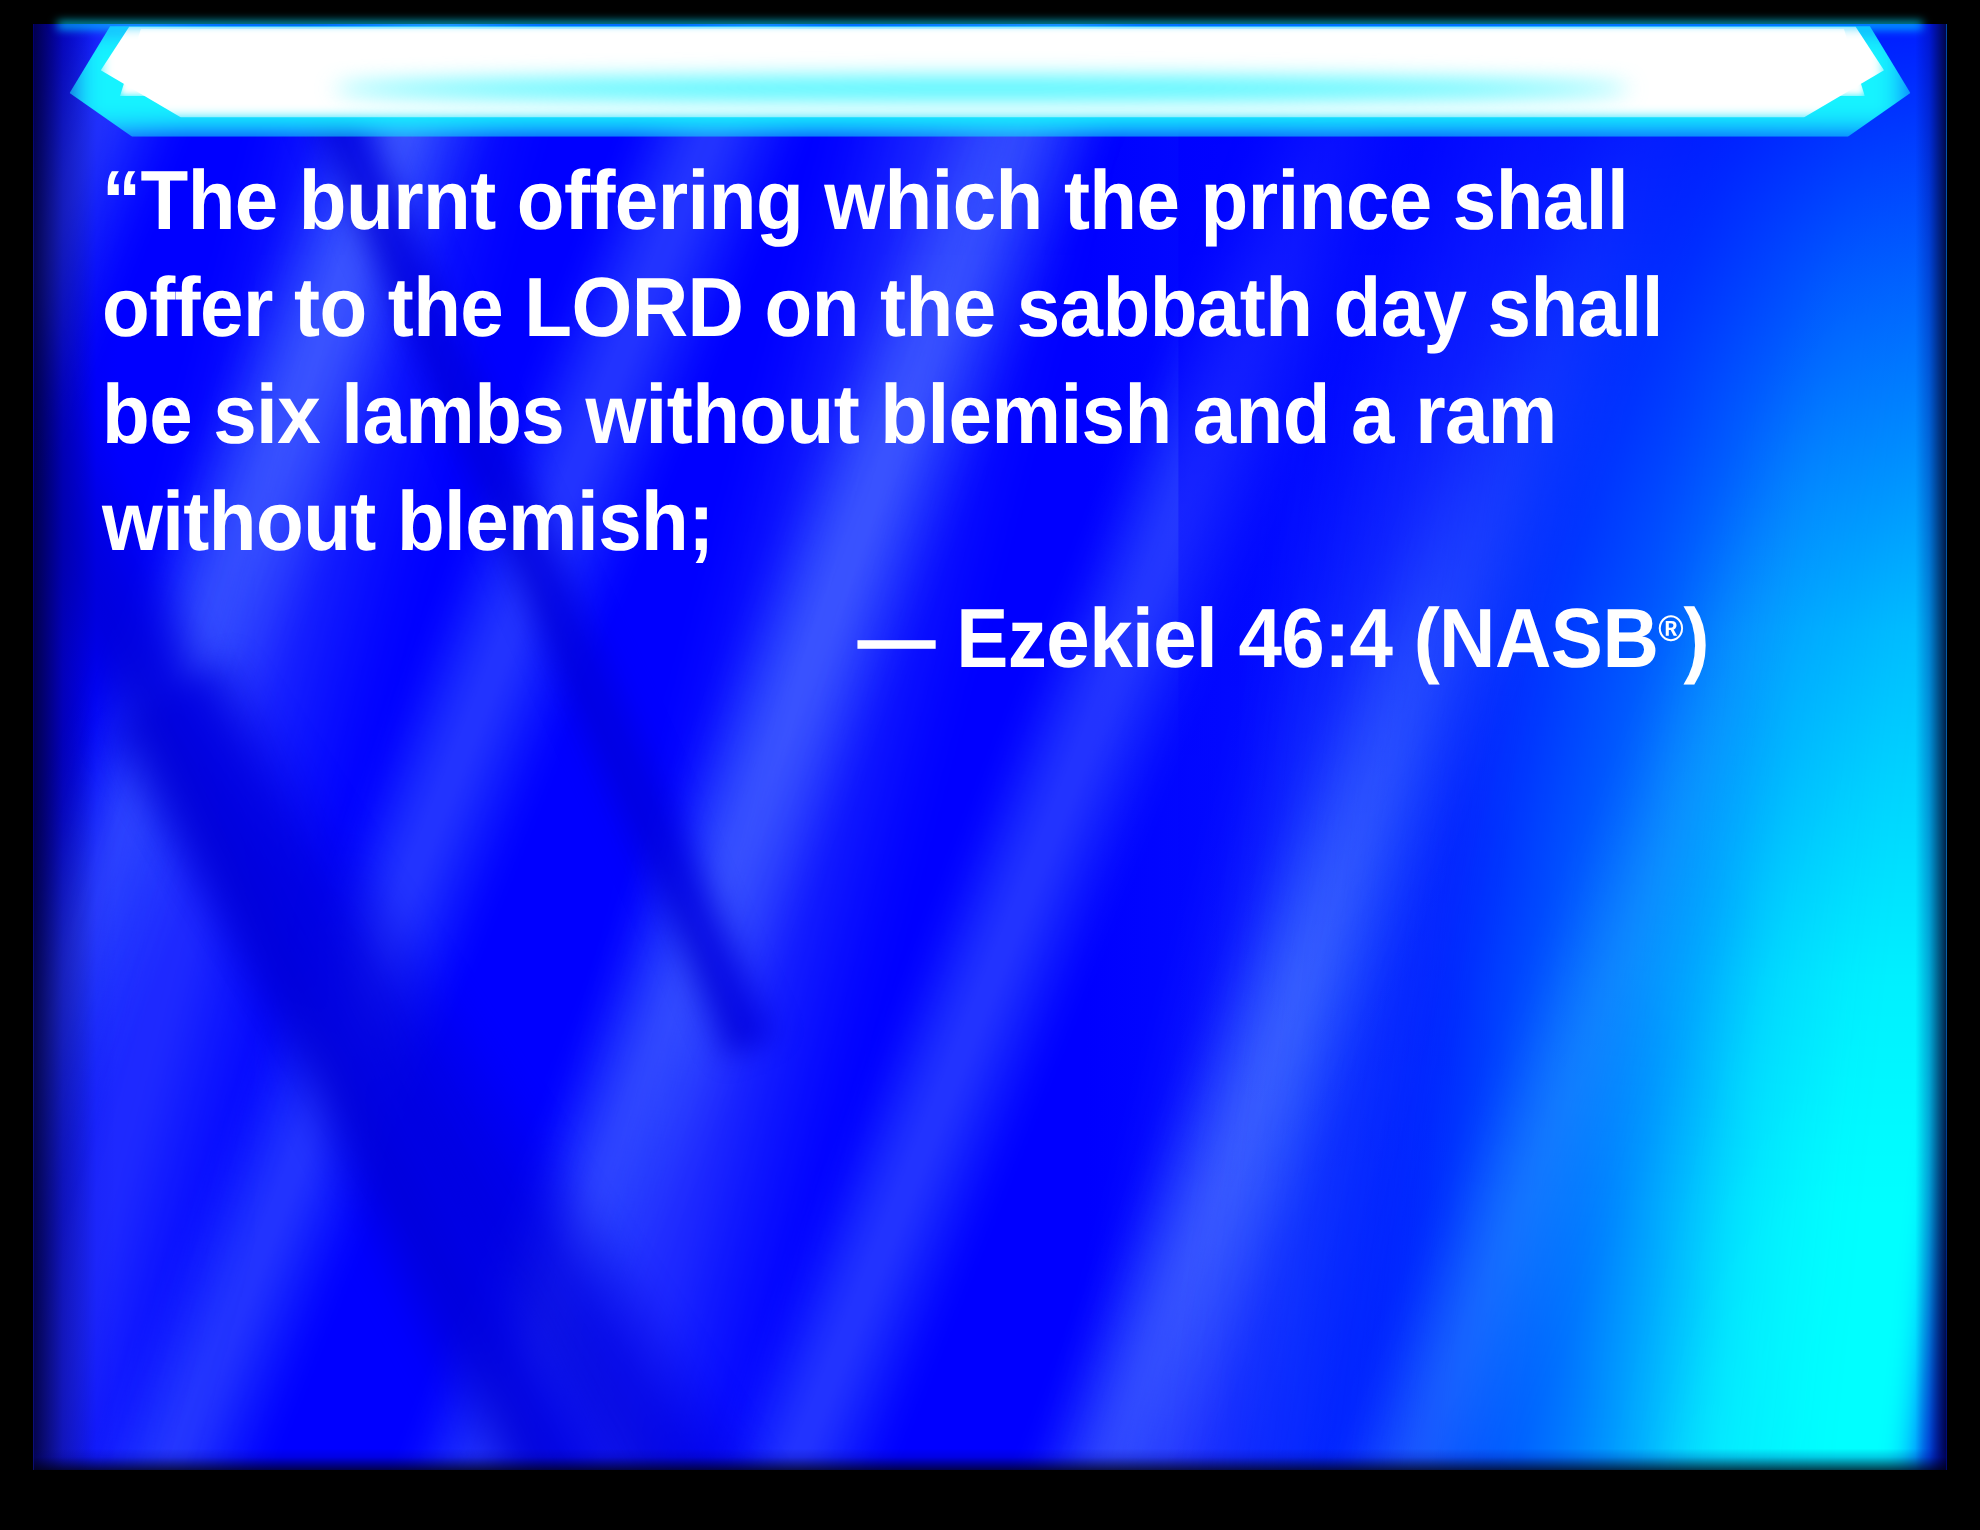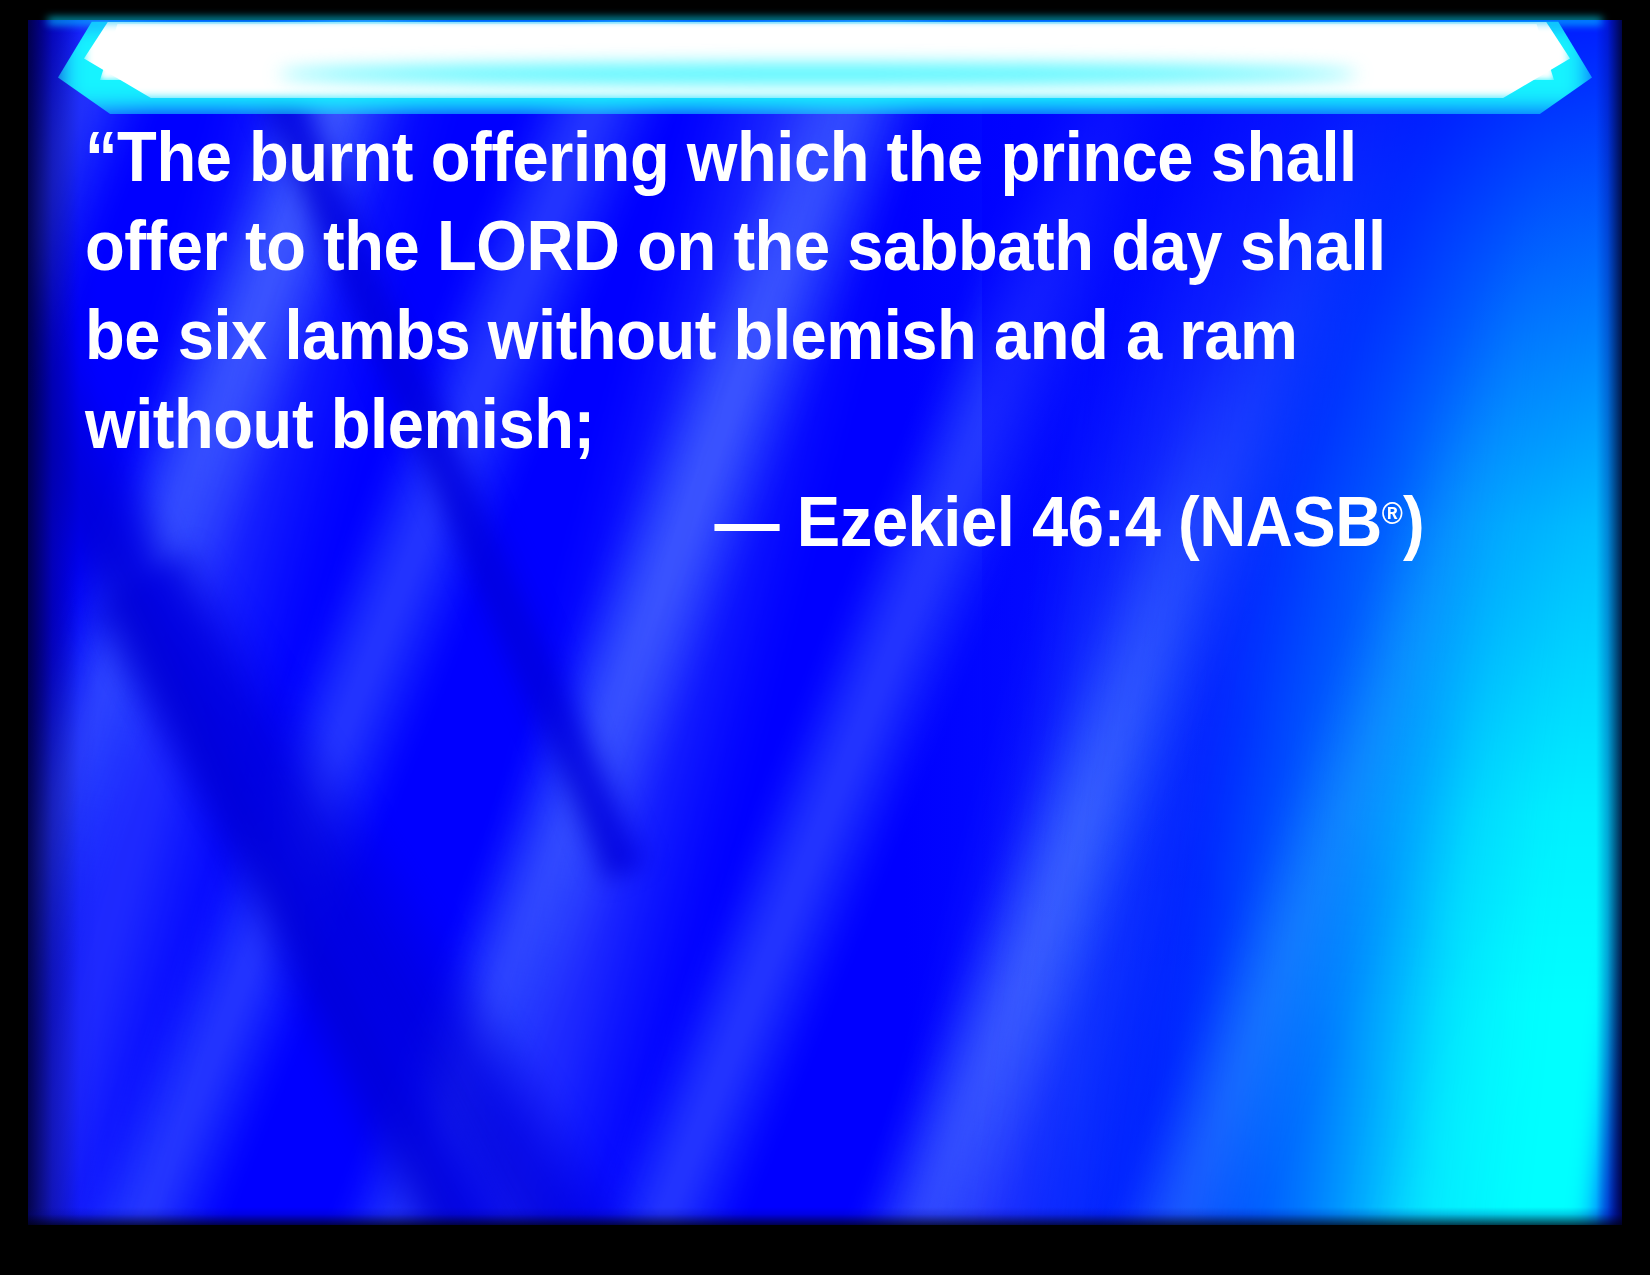--- a/index.html
+++ b/index.html
@@ -236,21 +236,21 @@
     left: 20px; top: 0px;
     width: 1554px; height: 6px;
     background: rgba(0,220,255,0.9);
     filter: blur(4px);
   }
 
   
   #textblock {
     position: absolute;
     left: 28px;
-    top: 10px;
+    top: 20px;
     width: 1594px;
     height: 1159px;
     z-index: 5;
     pointer-events: none;
   }
   .verse {
     position: absolute;
     left: 57px;
     top: 103px;
     width: 1470px;

